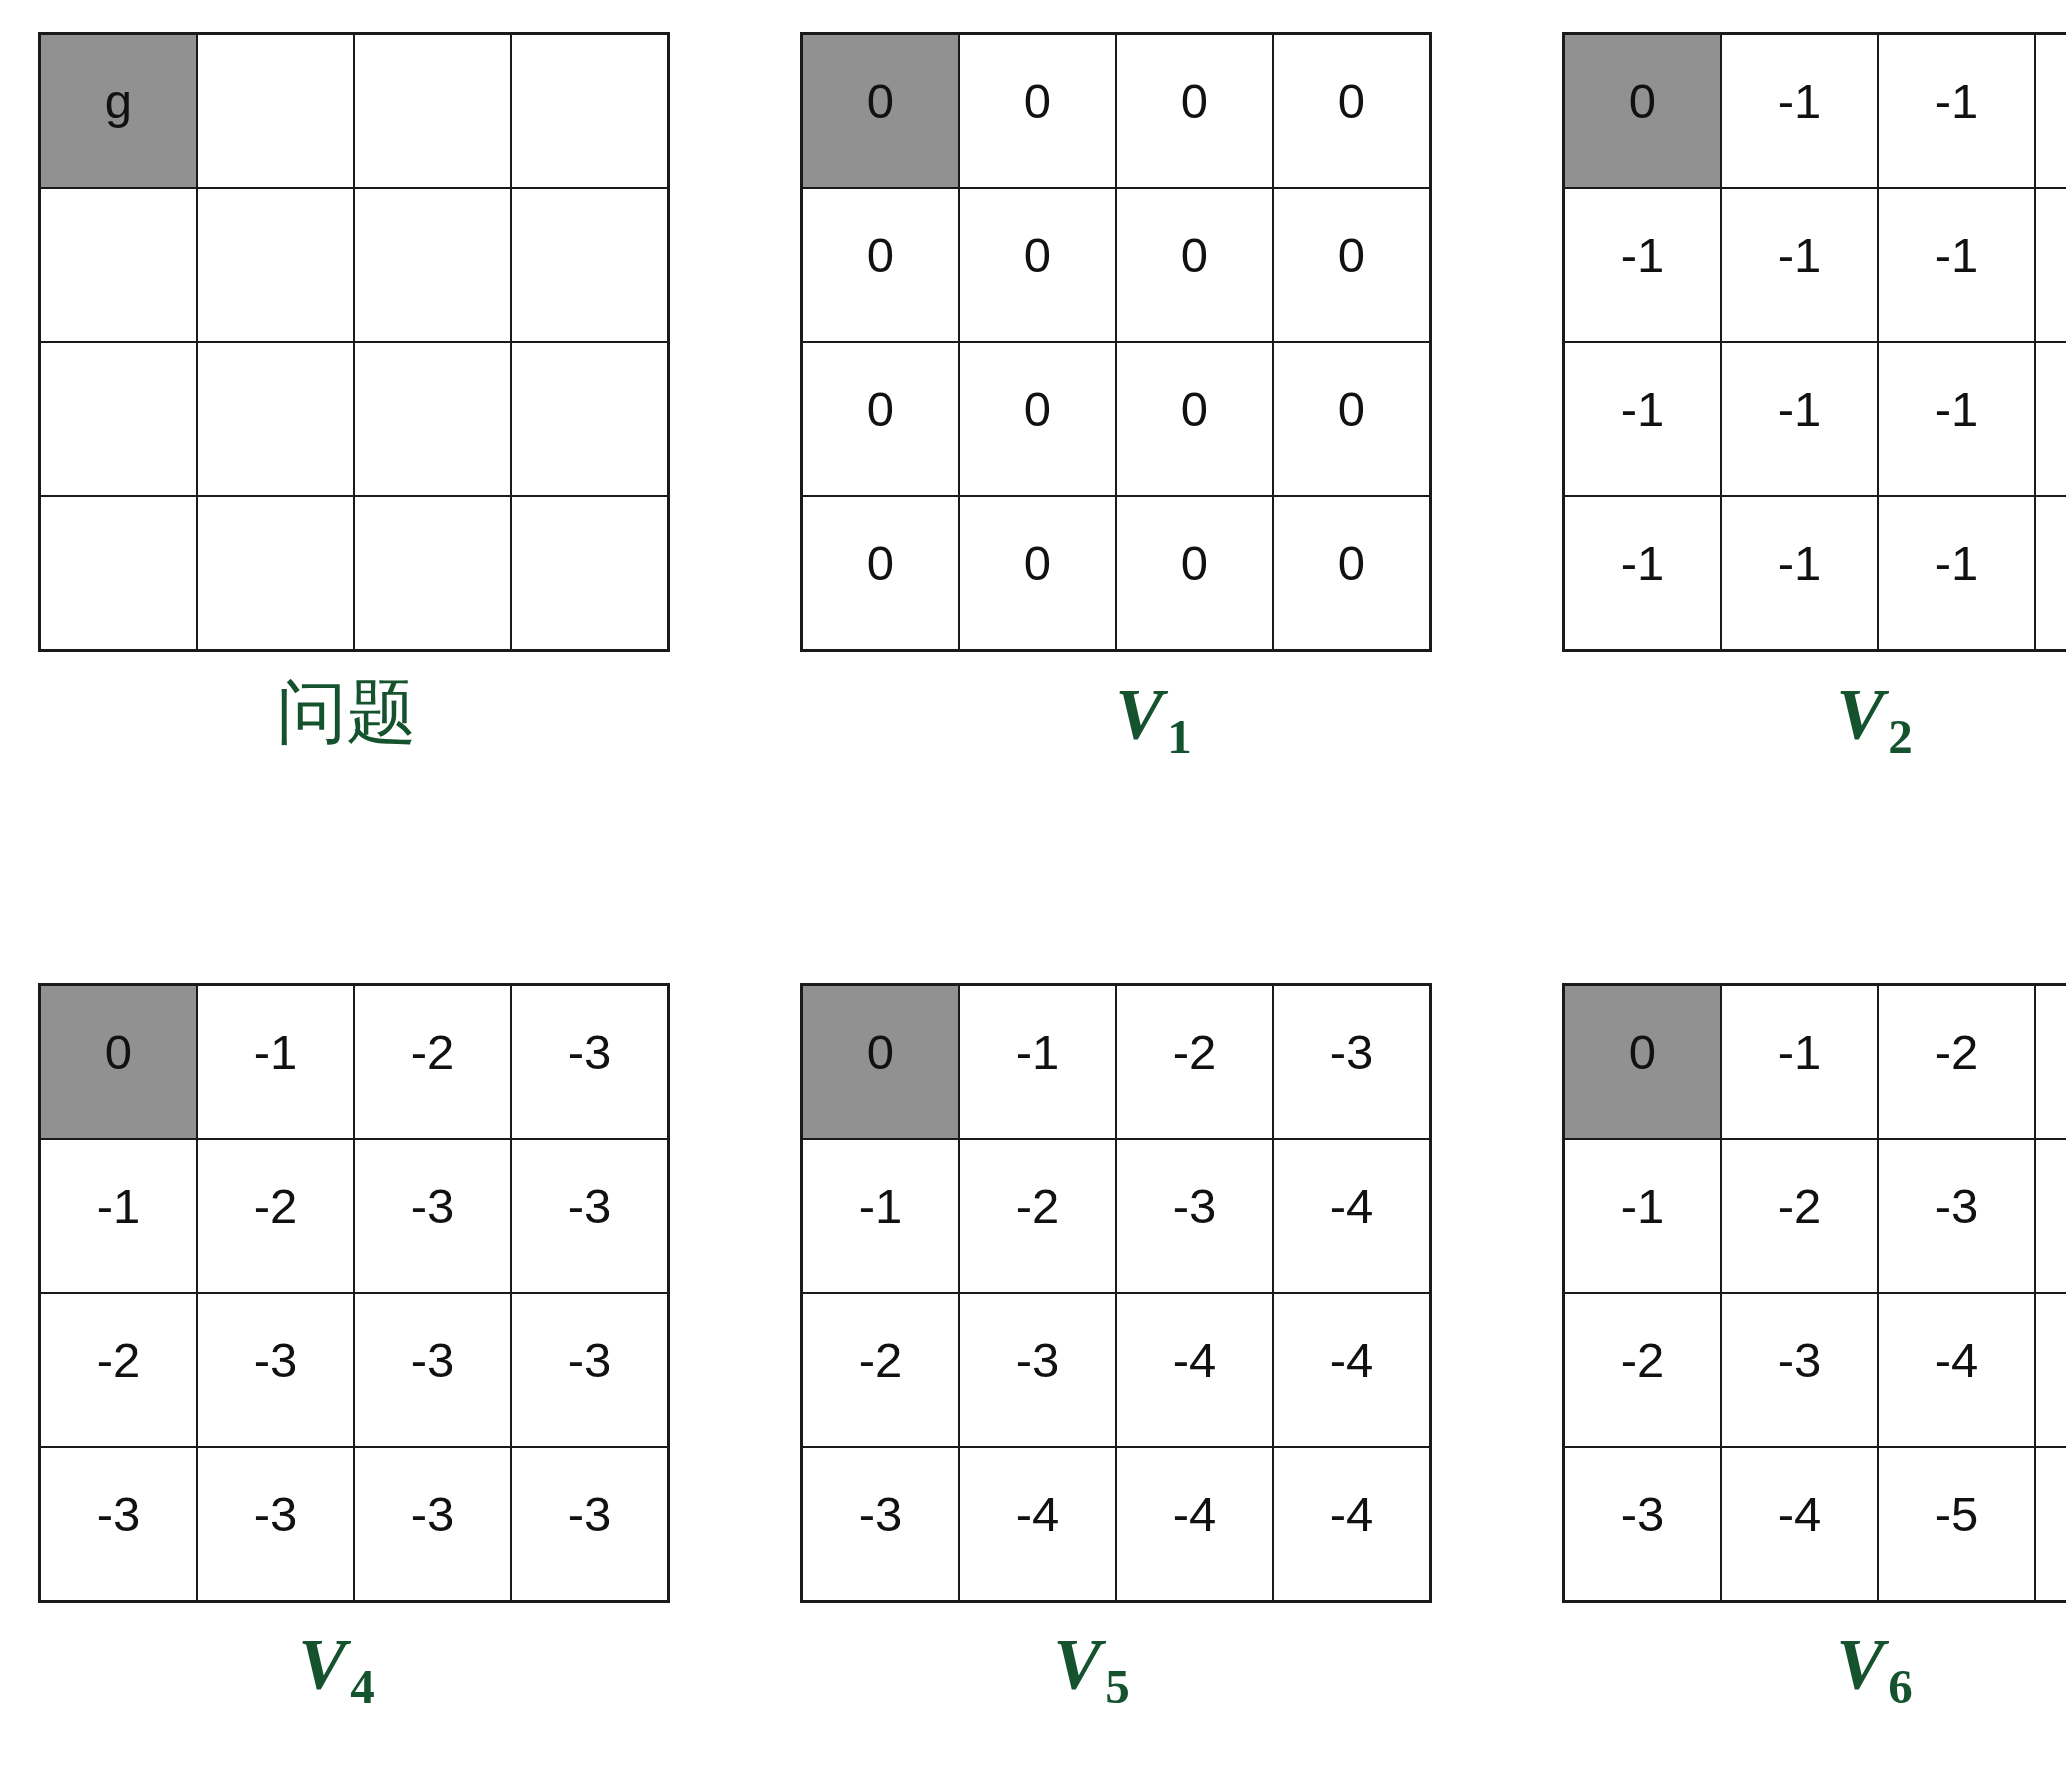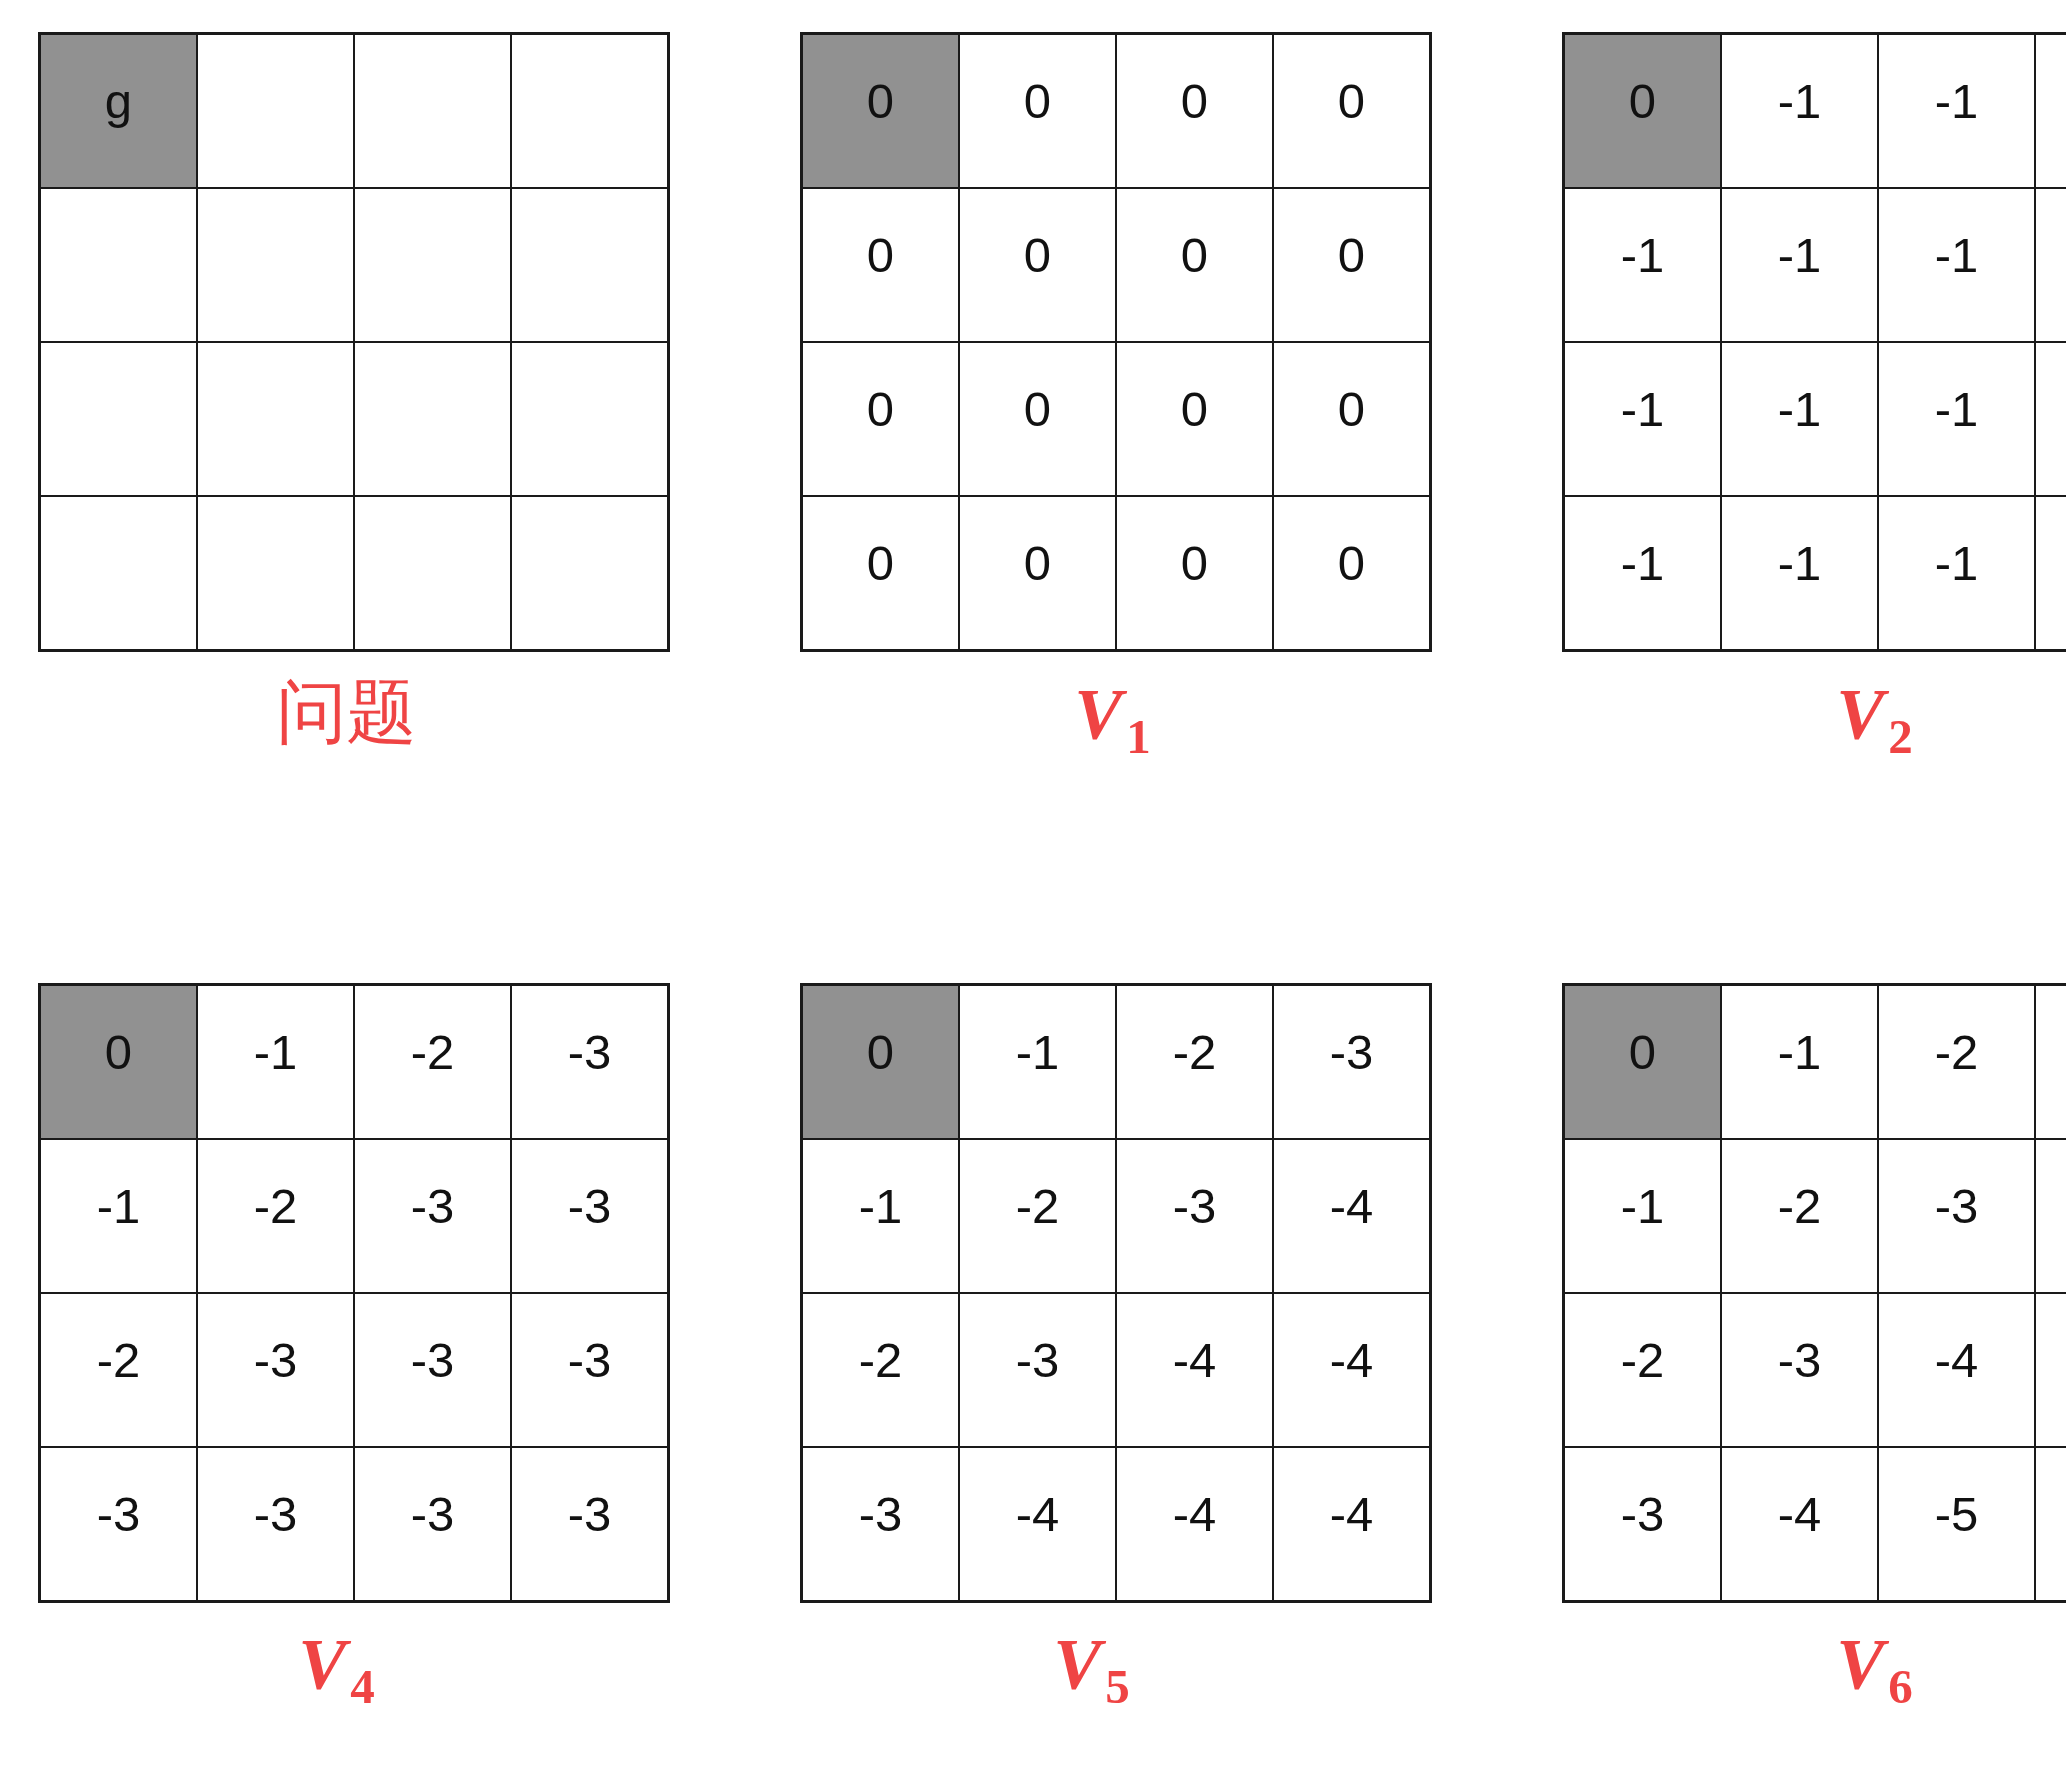--- a/index.html
+++ b/index.html
@@ -47,21 +47,21 @@
 
   .grid td.shaded {
     background: #919191;
   }
 
   .panel-label {
     position: absolute;
     left: 0;
     width: 100%;
     text-align: center;
-    color: #ef4444;
+    color: #14532d;
     white-space: nowrap;
   }
 
   .label-cjk {
     font-family: "Liberation Serif", "DejaVu Serif", serif;
     font-size: 70px;
     font-weight: 400;
     line-height: 1;
   }
 
@@ -204,21 +204,21 @@
             <td>
               <span class="cellval">0</span>
             </td>
             <td>
               <span class="cellval">0</span>
             </td>
           </tr>
         </tbody>
       </table>
     </div>
-    <div class="panel-label label-v" style="left: 800px; top: 678px; width: 625px;"><span class="vsym">V</span><span class="vsub">1</span></div>
+    <div class="panel-label label-v" style="left: 841px; top: 678px; width: 625px;"><span class="vsym">V</span><span class="vsub">1</span></div>
     <div class="grid-panel" style="left: 1562px; top: 32px; width: 625px;">
       <table class="grid" style="width: 625px;">
         <tbody>
           <tr>
             <td class="shaded">
               <span class="cellval">0</span>
             </td>
             <td>
               <span class="cellval">-1</span>
             </td>

